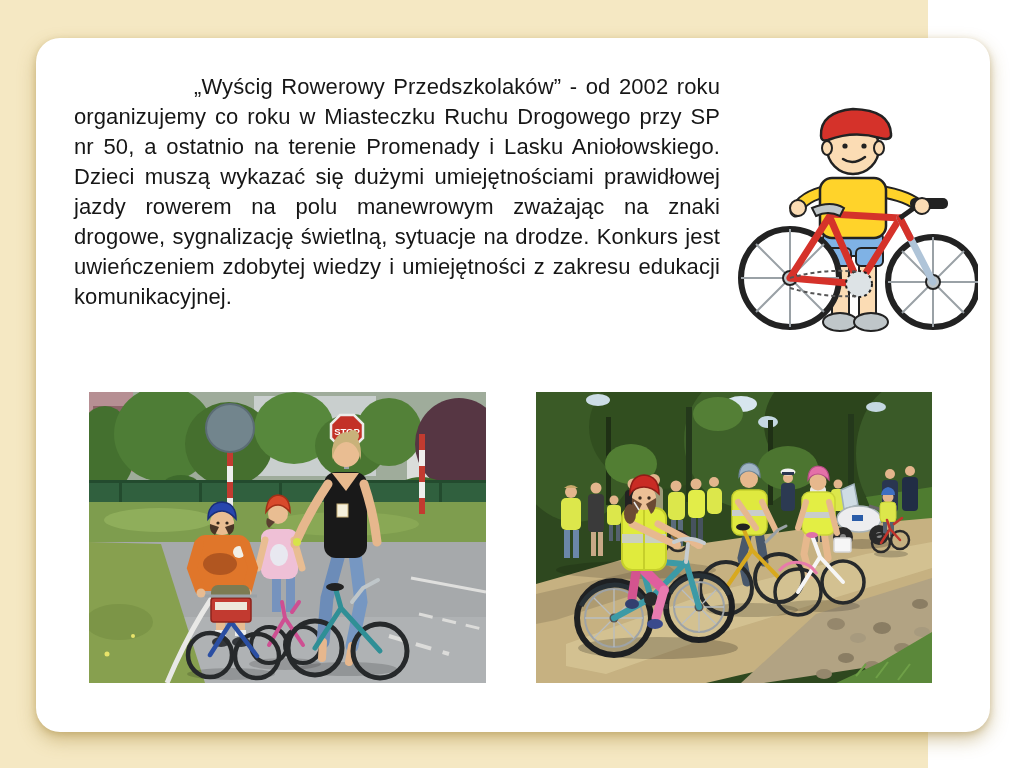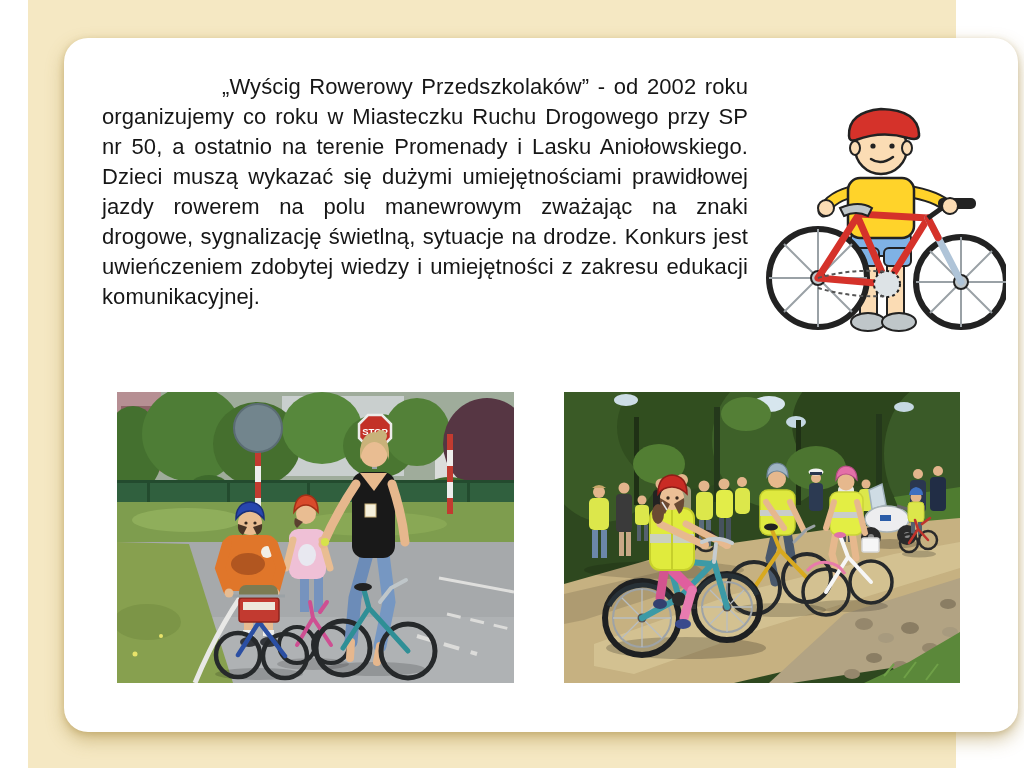--- a/index.html
+++ b/index.html
@@ -3,21 +3,20 @@
 <meta charset="utf-8">
 <style>
   html,body{margin:0;padding:0;}
   body{
     width:1024px;height:768px;overflow:hidden;
     font-family:"Liberation Sans",sans-serif;
   }
   .slide{
     position:relative;width:928px;height:768px;
     background:#F5E8C3;
-    margin-left:28px;
   }
   .card{
     position:absolute;left:36px;top:38px;width:954px;height:694px;
     background:#FFFFFF;border-radius:24px;
     box-shadow:0 8px 18px rgba(165,135,60,.45),0 2px 6px rgba(165,135,60,.35);
   }
   .para{
     position:absolute;left:38px;top:34px;width:646px;
     margin:0;color:#161616;
     font-size:22px;line-height:30px;

